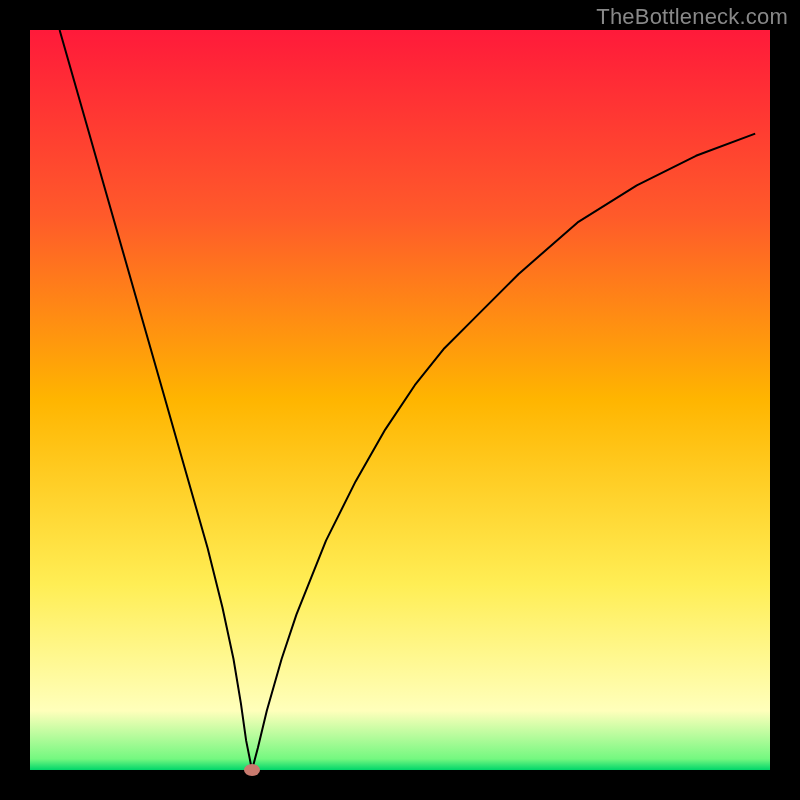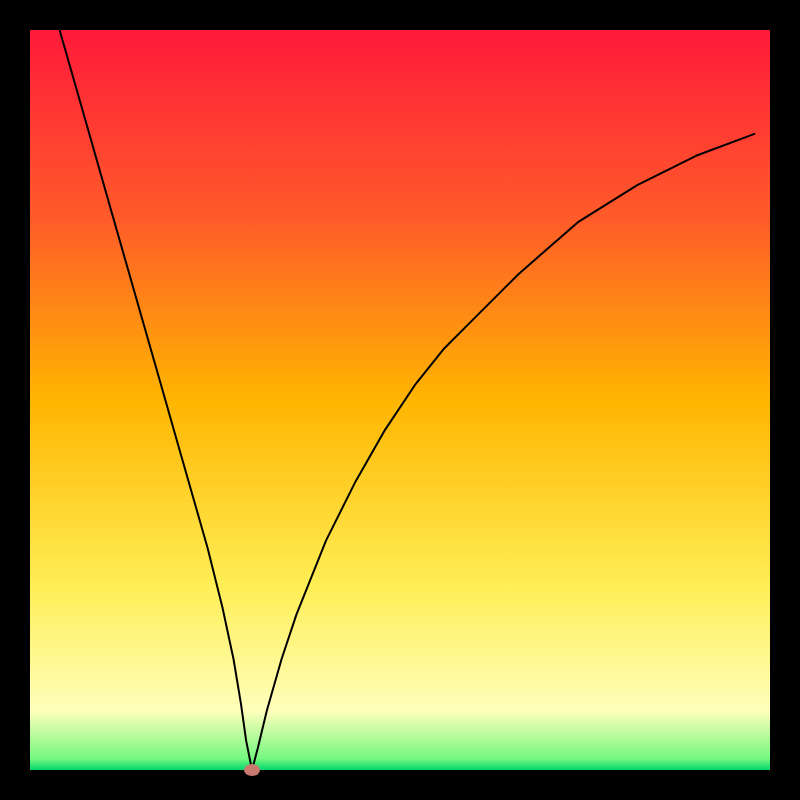--- a/index.html
+++ b/index.html
@@ -48,13 +48,14 @@
 
     <rect x="0" y="0" width="800" height="800" fill="#000"></rect>
 
     <rect id="plot-rect" fill="url(#bg-grad)" x="30" y="30" width="740" height="740"></rect>
 
     <path id="curve-path" fill="none" d="M59.6 30.0 L74.4 81.8 L89.2 133.6 L104.0 185.4 L118.8 237.2 L133.6 289.0 L148.4 340.8 L163.2 392.6 L178.0 444.4 L192.8 496.2 L207.6 548.0 L222.4 607.2 L233.5 659.0 L240.9 703.4 L246.1 740.4 L252.0 770.0 L257.9 747.8 L266.8 710.8 L281.6 659.0 L296.4 614.6 L311.2 577.6 L326.0 540.6 L355.6 481.4 L385.2 429.6 L414.8 385.2 L444.4 348.2 L474.0 318.6 L518.4 274.2 L577.6 222.4 L636.8 185.4 L696.0 155.8 L755.2 133.6" stroke="#000000" stroke-width="2" stroke-linejoin="round"></path>
 
     <ellipse id="min-marker" cx="252" cy="770" rx="8" ry="6" fill="#c97a6e"></ellipse>
   </svg>
 
+  <div class="watermark">TheBottleneck.com</div>
 </div>
 
 </body></html>

